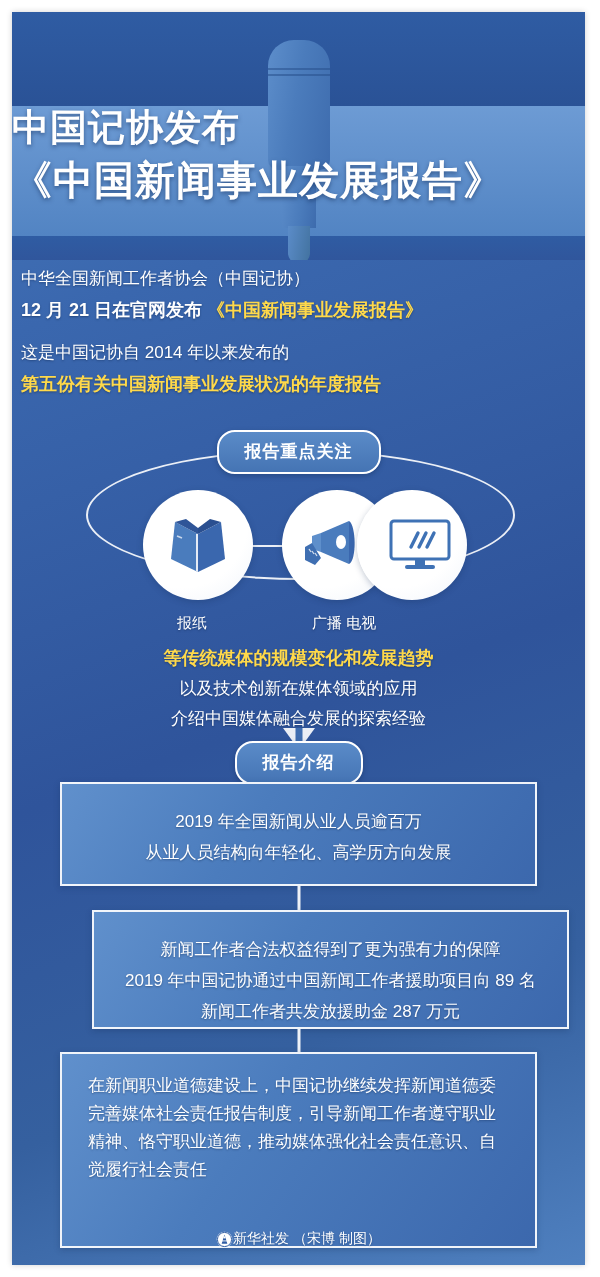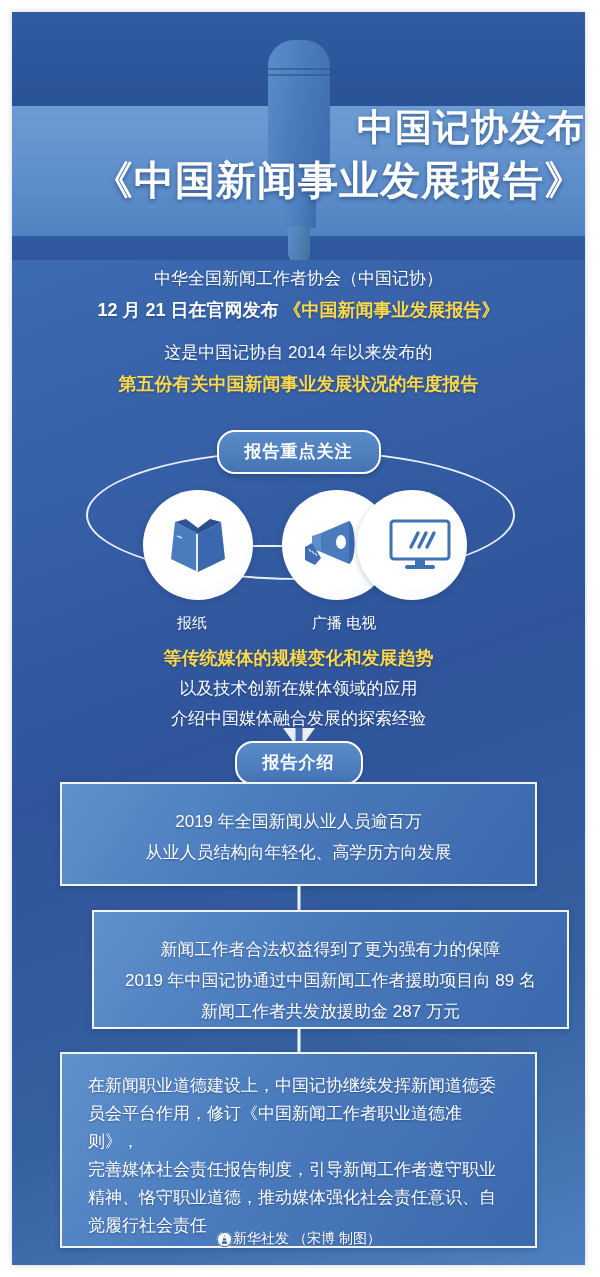--- a/index.html
+++ b/index.html
@@ -42,29 +42,29 @@
   .mic-l1{top:28px;} .mic-l2{top:34px;}
   .mic-neck{
     position:absolute;left:20px;top:126px;width:34px;height:62px;
     background:linear-gradient(100deg,#5d8ecb 0%,#4a7bbb 60%,#3d6bad 100%);
   }
   .mic-stem{
     position:absolute;left:26px;top:186px;width:22px;height:38px;
     border-radius:0 0 11px 11px;
     background:linear-gradient(100deg,#5b8cc9 0%,#42729f 100%);
   }
-  .title-wrap{position:absolute;left:0;top:92px;width:100%;text-align:right;}
+  .title-wrap{position:absolute;left:0;top:92px;width:100%;text-align:left;}
   .title-line{
     color:#ffffff;font-weight:bold;letter-spacing:1px;
     text-shadow:0 2px 4px rgba(20,45,90,.55);
   }
   .title-1{font-size:37px;line-height:48px;}
   .title-2{font-size:40px;line-height:56px;}
   
-  .intro{position:absolute;left:0;top:252px;width:100%;text-align:center;}
+  .intro{position:absolute;left:9px;top:252px;width:100%;text-align:left;}
   .p-white{color:#ffffff;font-size:17px;line-height:30px;text-shadow:0 1px 2px rgba(15,40,80,.5);}
   .p-bold{color:#ffffff;font-size:18px;font-weight:bold;line-height:32px;text-shadow:0 1px 2px rgba(15,40,80,.5);}
   .hl{color:#ffd94a;}
   .p-yellow{color:#ffd94a;font-size:18px;font-weight:bold;line-height:32px;text-shadow:0 1px 2px rgba(15,40,80,.5);}
   .gap{height:12px;}
   
   .focus{position:absolute;left:0;top:416px;width:100%;height:300px;}
   .ellipse{
     position:absolute;left:74px;top:22px;width:425px;height:126px;
     border:2px solid rgba(255,255,255,.9);
@@ -249,21 +249,20 @@
       <div class="box-line">2019 年中国记协通过中国新闻工作者援助项目向 89 名</div>
       <div class="box-line">新闻工作者共发放援助金 287 万元</div>
     </div>
   </div>
 
   <div class="connector conn-2"></div>
 
   <div class="box box3">
     <div class="box-inner">
       <div class="box-line">在新闻职业道德建设上，中国记协继续发挥新闻道德委</div>
-      <div class="box-line">员会平台作用，修订《中国新闻工作者职业道德准则》，</div>
       <div class="box-line">完善媒体社会责任报告制度，引导新闻工作者遵守职业</div>
       <div class="box-line">精神、恪守职业道德，推动媒体强化社会责任意识、自</div>
       <div class="box-line">觉履行社会责任</div>
     </div>
   </div>
 
   <div class="footer">
     <svg class="xinhua-logo" viewBox="0 0 24 24">
       <circle cx="12" cy="12" r="11" fill="#ffffff"></circle>
       <circle cx="12" cy="12" r="10" fill="none" stroke="#2f5ca3" stroke-width="1.4"></circle>

